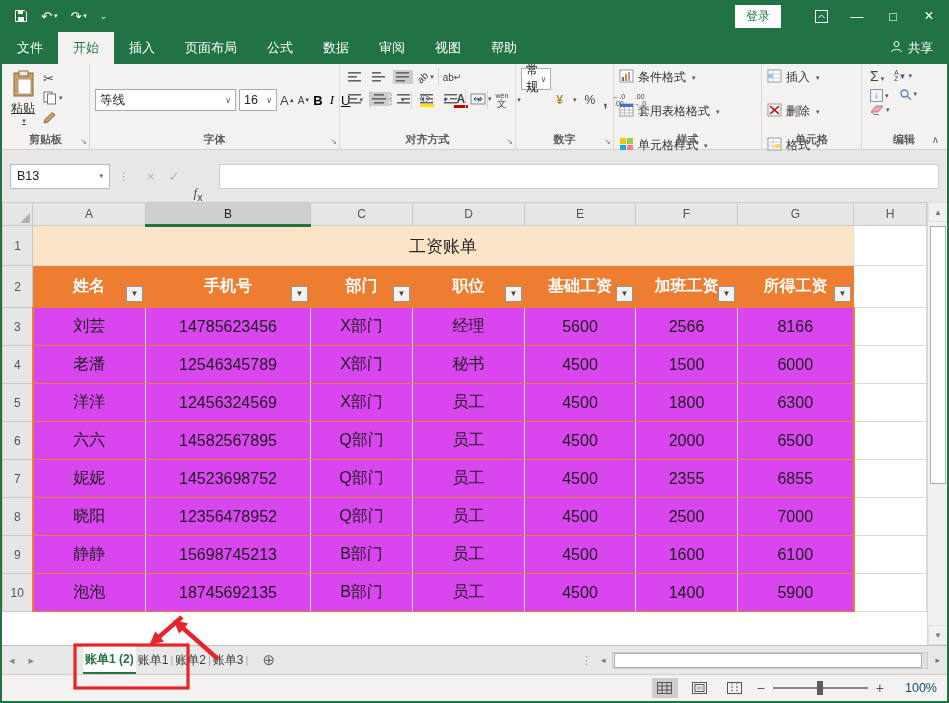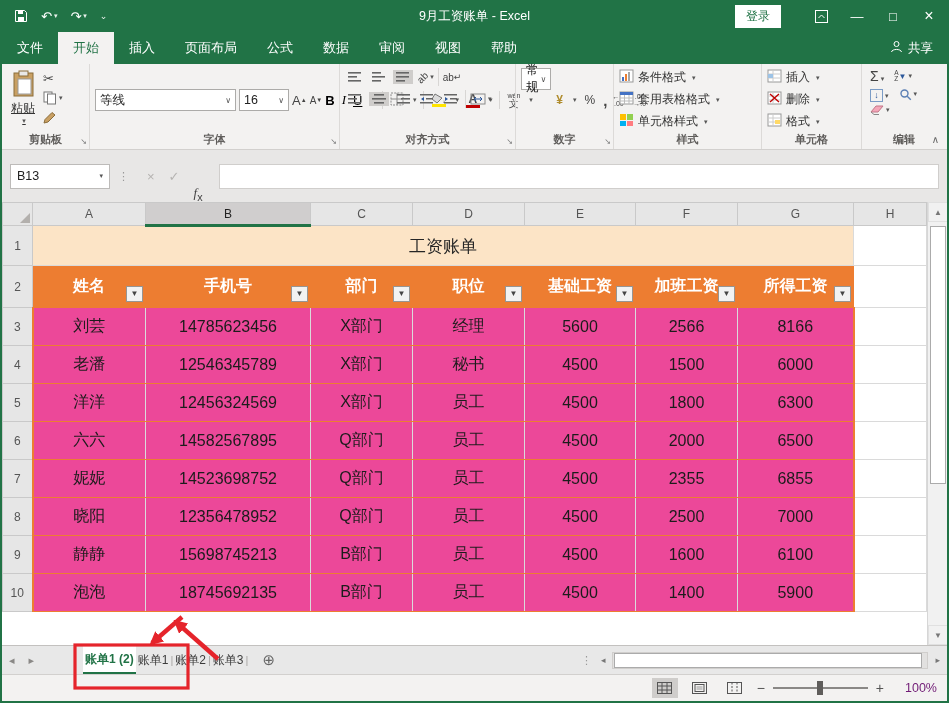--- a/index.html
+++ b/index.html
@@ -37,21 +37,21 @@
   
   .g-clip { width:88px; display:flex; gap:4px; }
   .paste-big { display:flex; flex-direction:column; align-items:center; font-size:12px; color:#333; padding:2px 4px;text-decoration:underline; }
   .clip-col { display:flex; flex-direction:column; gap:5px; padding-top:3px; }
   
   .g-font { width:250px; display:flex; flex-direction:row; }
   .frow1 { display:flex; gap:3px; align-items:center; }
   .fsel { background:#fff; border:1px solid #ACABA9; height:22px; font-size:12.5px; color:#222;
           display:flex; align-items:center; justify-content:space-between; padding:0 4px; }
   .fsel .dd { font-size:8px; }
-  .fname { width:141px; } .fsize { width:50px; }
+  .fname { width:141px; } .fsize { width:38px; }
   .frow2 { display:flex; align-items:center; gap:7px; padding-left:3px; font-size:13px; }
   .bld { font-weight:bold; } .itl { font-style:italic; font-family:"Liberation Serif",serif; } .und { text-decoration:underline; }
   .sep-v { width:1px; height:18px; background:#D8D6D4; }
   .colorbar { display:block; height:3px; width:14px; margin-top:0px; }
   .stackic { display:flex; flex-direction:column; align-items:center; line-height:1; }
   .phon { font-size:7px; color:#444; } .phonb { font-size:10px; color:#444; }
   .grow { font-size:13px; } .shrink { font-size:10px; }
   .carets { font-size:6px; vertical-align:top; color:#444; }
   
   .g-align { width:176px; display:flex; flex-direction:column; gap:4px; }
@@ -60,21 +60,21 @@
   .abtn.on { background:#CFCDCB; }
   .obtn { font-size:11px; color:#444; display:flex; align-items:center; }
   .rot { display:inline-block; transform:rotate(-45deg); font-size:10px; }
   
   .g-num { width:98px; display:flex; flex-direction:row; gap:3px; }
   .nsel { width:86px; }
   .nrow { display:flex; align-items:center; gap:8px; padding-left:2px; font-size:12px; color:#444; }
   .dec { font-size:7px; line-height:7px; text-align:center; color:#444; }
   
   .g-styles { width:148px; } .g-cells { width:100px; }
-  .vstack { display:flex; flex-direction:column; gap:3px; }
+  .vstack { display:flex; flex-direction:column; gap:15px; }
   .srow { display:flex; align-items:center; gap:4px; font-size:12px; color:#333; height:19px; }
   
   .g-edit { width:84px; display:flex; flex-direction:column; gap:3px; padding-left:8px; }
   .erow { display:flex; align-items:center; gap:10px; font-size:12px; color:#444; }
   .sumg { font-size:14px; }
   .sortstack { font-size:6.5px; line-height:6px; text-align:center; color:#444; }
   .boxdn { border:1px solid #7a9cc6; color:#2b579a; font-size:9px; width:13px; height:13px; display:inline-flex; align-items:center; justify-content:center; }
   .collapse { position:absolute; right:8px; bottom:4px; font-size:10px; color:#666; }
 
   
@@ -91,21 +91,21 @@
   .gridband { position:relative; height:443px; display:flex; background:#fff; }
   table.sheet { border-collapse:collapse; table-layout:fixed; width:924px; flex:none; align-self:flex-start; }
   .sheet th { background:#E6E6E6; border:1px solid #C9C9C9; font-weight:normal; color:#555; font-size:12px; text-align:center; }
   .sheet th.colhdr.sel { background:#D0CECE; border-bottom:3px solid #217346; color:#222; }
   .sheet td.plain { background:#fff; border:1px solid #DADADA; }
   .sheet td.title { background:#FCE4C6; border:1px solid #DADADA; text-align:center; font-size:17px; color:#262626; }
   .sheet td.hdr { background:#ED7D31; border:1px solid #ED7D31; color:#fff; font-weight:bold; font-size:16px;
                   text-align:center; position:relative; }
   .filterbtn { position:absolute; right:2px; bottom:5px; width:17px; height:16px; background:#F2F2F2;
                border:1px solid #979593; color:#444; font-size:8px; line-height:14px; text-align:center; }
-  .sheet td.dat { background:#ec4899; border-top:1px solid #ED7D31; border-bottom:1px solid #ED7D31;
+  .sheet td.dat { background:#d946ef; border-top:1px solid #ED7D31; border-bottom:1px solid #ED7D31;
                   border-left:1px solid #DADADA; border-right:1px solid #DADADA;
                   text-align:center; font-size:16px; color:#1c1c1c;margin-top:47px; }
   .sheet td.dat.l { border-left:2px solid #ED7D31; }
   .sheet td.dat.r { border-right:2px solid #ED7D31; }
   .corner { position:relative; }
   .cnr { position:absolute; right:2px; bottom:2px; width:0; height:0;
          border-bottom:10px solid #B3B0AD; border-left:10px solid transparent; }
   
   .vscroll { width:21px; height:443px; background:#F1F1F1; border-left:1px solid #D6D6D6; position:relative; flex:none; }
   .vs-btn { position:absolute; left:0; right:0; height:20px; display:flex; align-items:center; justify-content:center;
@@ -128,21 +128,21 @@
 
   
   .statusbar { height:27px; background:#F3F2F1; border-top:1px solid #D2D0CE; display:flex; align-items:center; }
   .sb-right { margin-left:auto; display:flex; align-items:center; gap:9px; padding-right:10px; }
   .vbtn { width:26px; height:20px; display:flex; align-items:center; justify-content:center; }
   .vbtn.on { background:#CFCDCB; }
   .zoomctl { display:flex; align-items:center; gap:8px; color:#444; }
   .zminus,.zplus { font-size:14px; color:#555; }
   .ztrack { width:95px; height:2px; background:#8A8886; position:relative; }
   .zthumb { position:absolute; top:-6px; left:44px; width:6px; height:14px; background:#5f5d5b; }
-  .zlabel { font-size:12.5px; color:#701a75; width:44px; text-align:right; }
+  .zlabel { font-size:12.5px; color:#0c4a6e; width:44px; text-align:right; }
 
   
   .annot { position:absolute; left:-2px; top:0; width:949px; height:703px; pointer-events:none; z-index:50; }
 </style>
 </head>
 <body>
 
 <div class="window">
 
   <div class="titlebar">
@@ -151,21 +151,20 @@
         <svg width="14" height="14" viewBox="0 0 14 14">
             <path d="M1.5 1.5h9l2 2v9h-11z" fill="none" stroke="#fff"></path>
             <rect x="4" y="8" width="6" height="4.5" fill="#fff"></rect>
             <rect x="4" y="1.5" width="5" height="3.5" fill="#fff"></rect>
           </svg>
       </span>
       <span class="ic">↶<span class="mini-dd">▾</span></span>
       <span class="ic">↷<span class="mini-dd">▾</span></span>
       <span class="ic mini-dd" style="font-size:9px;">⌄</span>
     </div>
-    <span class="title-text">9月工资账单  -  Excel</span>
     <div class="tb-right">
       <span class="signin">登录</span>
       <span class="wbtn">
         <svg width="13" height="13" viewBox="0 0 13 13">
             <rect x="0.5" y="0.5" width="12" height="12" fill="none" stroke="#fff"></rect>
             <path d="M3.5 8l3-3 3 3" fill="none" stroke="#fff"></path>
           </svg>
       </span>
       <span class="wbtn">—</span>
       <span class="wbtn">□</span>

